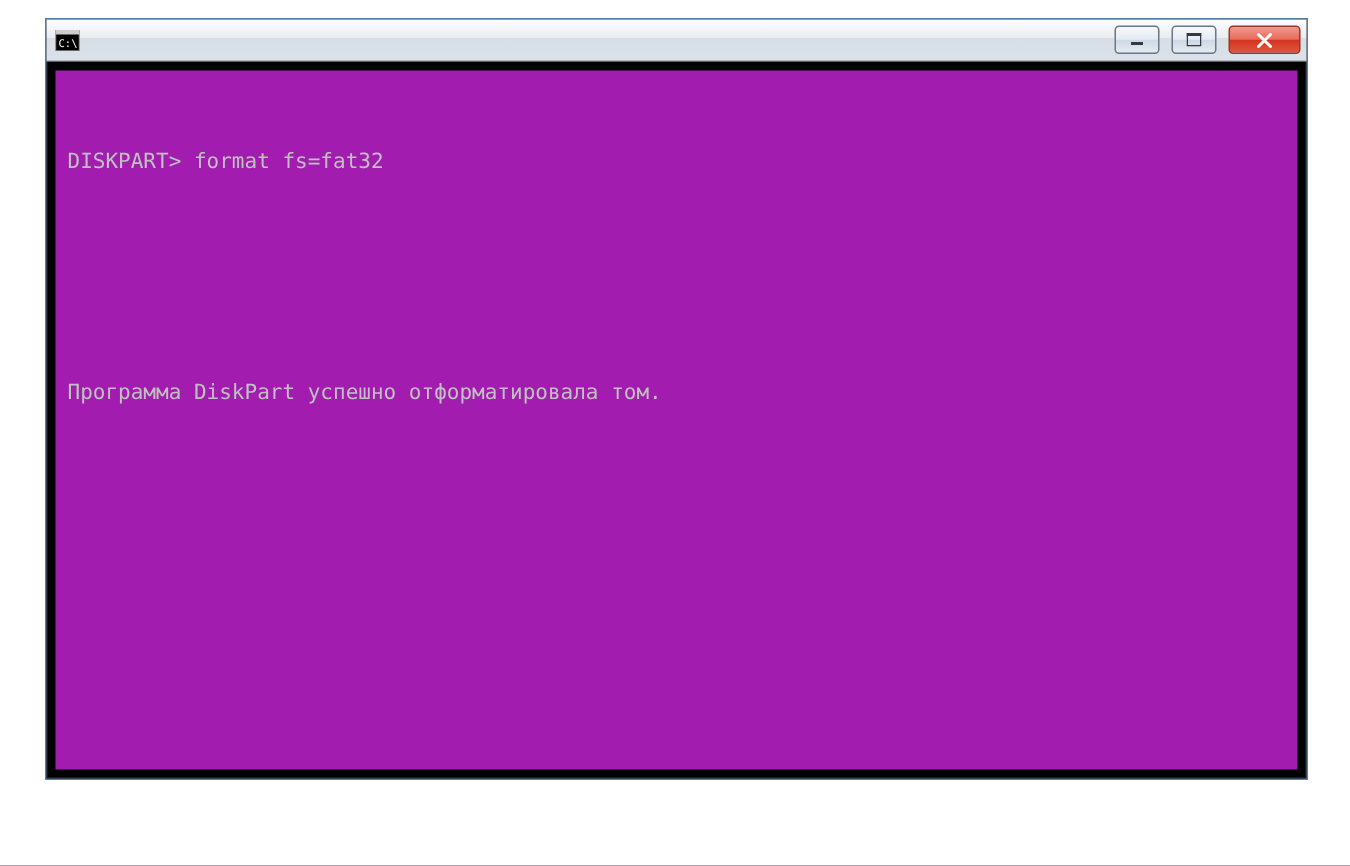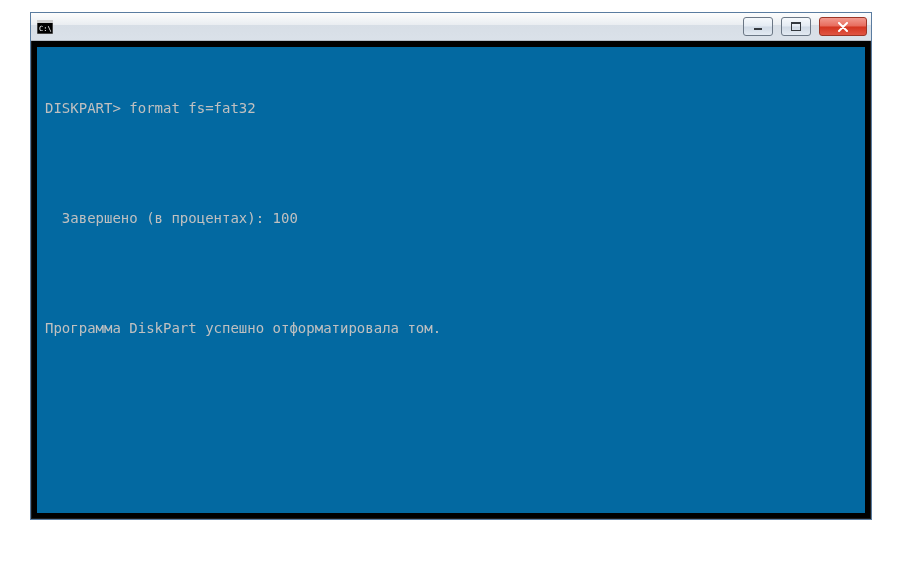--- a/index.html
+++ b/index.html
@@ -51,21 +51,21 @@
   }
   .wbtn.close {
     width: 48px;
     background: linear-gradient(to bottom, #f29a8f 0%, #e76b5c 48%, #d3341f 52%, #e05543 100%);
     border-color: #9c3526;
   }
   .wbtn svg { display: block; }
   .console {
     position: absolute;
     left: 6px; right: 6px; top: 34px; bottom: 6px;
-    background: #0369a1;
+    background: #a21caf;
     font-family: Consolas, "Lucida Console", monospace;
     font-size: 14px;
     line-height: 22px;
     color: #c0c0c0;
     padding: 6px 8px 6px 8px;
     overflow: hidden;
     white-space: pre;
   }
   .line { white-space: pre; }
 </style>
@@ -96,21 +96,20 @@
     <div class="wbtn close">
       <svg width="12" height="10" viewBox="0 0 12 10">
           <path d="M2 1 L10 9 M10 1 L2 9" stroke="#fff" stroke-width="2" stroke-linecap="round"></path>
         </svg>
     </div>
   </div>
 
   <div class="console">
     <div class="line">DISKPART&gt; format fs=fat32</div>
     <div class="line"></div>
-    <div class="line">  Завершено (в процентах): 100</div>
     <div class="line"></div>
     <div class="line">Программа DiskPart успешно отформатировала том.</div>
     <div class="line"></div>
     <div class="line"></div>
     
     <div class="line"></div>
     
     <div class="line"></div>
     
     <div class="line"></div>

